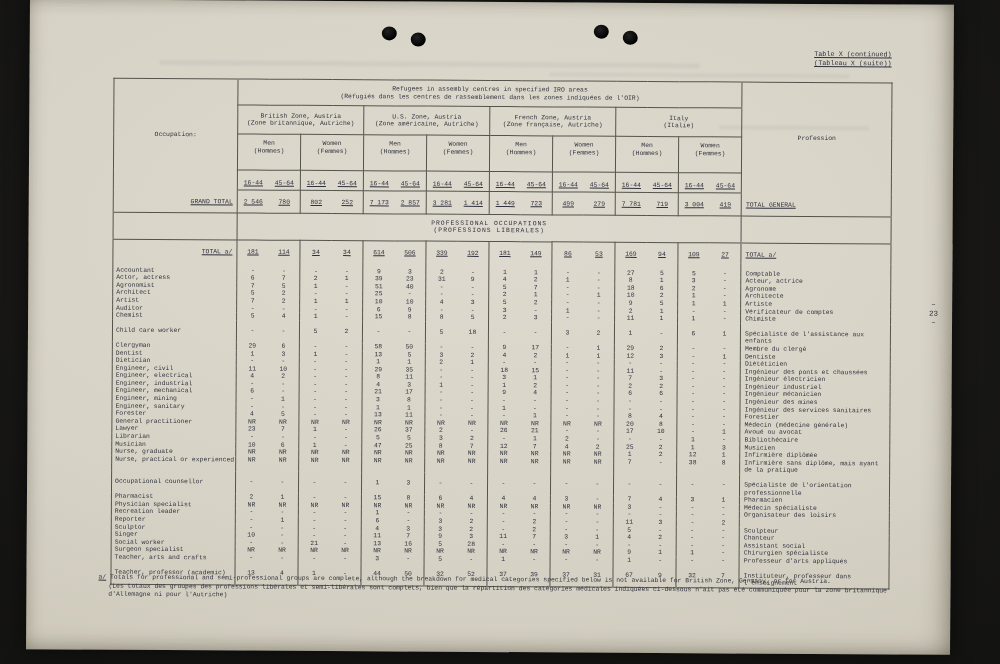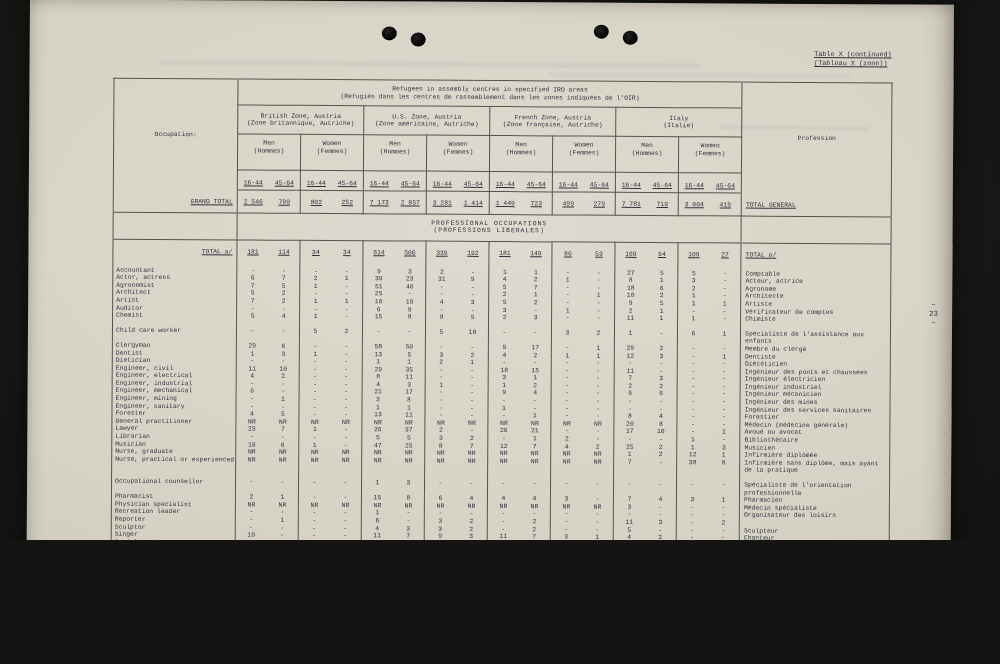--- a/index.html
+++ b/index.html
@@ -1,18 +1,18 @@
 <!DOCTYPE html>
 <html><head>
 <meta charset="utf-8">
 <style>
   html,body { margin:0; padding:0; }
   body { width:1000px; height:664px; overflow:hidden; background:#141413;
          font-family:"Liberation Mono","DejaVu Sans Mono",monospace; }
-  .scene { position:relative; width:1000px; height:540px;
+  .scene { position:relative; width:1000px; height:664px;
            background:radial-gradient(130% 120% at 50% 40%, #1d1c1a 0%, #121211 70%, #0b0b0a 100%); overflow:hidden; }
   .paper { position:absolute; left:28px; top:2px; width:924px; height:650px;
            background:radial-gradient(120% 90% at 50% 35%, #dedacf 0%, #d6d2c5 55%, #c9c4b5 100%);
            transform:rotate(0.35deg); box-shadow:0 0 22px rgba(0,0,0,.6); }
   .paper::after { content:''; position:absolute; inset:0; pointer-events:none;
            box-shadow: inset -16px 0 24px -12px rgba(70,62,45,.45),
                        inset 0 -12px 20px -10px rgba(70,62,45,.35),
                        inset 12px 0 20px -14px rgba(70,62,45,.30),
                        inset 0 10px 18px -12px rgba(70,62,45,.25); }
   .hole { position:absolute; width:15px; height:14px; border-radius:50%;
@@ -66,21 +66,21 @@
     <div class="hole" style="left:381px; top:31px;"></div>
     <div class="hole" style="left:564px; top:22px;"></div>
     <div class="hole" style="left:593px; top:28px;"></div>
 
     <div class="smudge" style="left:130px; top:60px; width:540px; height:5px;"></div>
     <div class="smudge" style="left:520px; top:70px; width:300px; height:4px;"></div>
     <div class="smudge" style="left:690px; top:122px; width:150px; height:4px;"></div>
 
     <div class="table-ref">
       <div class="u">Table X (continued)</div>
-      <div class="u">(Tableau X (zone))</div>
+      <div class="u">(Tableau X (suite))</div>
     </div>
 
     <table id="tbl">
         <colgroup>
           <col style="width: 124px;">
           <col style="width: 31.5px;">
           <col style="width: 31.5px;">
           <col style="width: 31.5px;">
           <col style="width: 31.5px;">
           <col style="width: 31.5px;">

